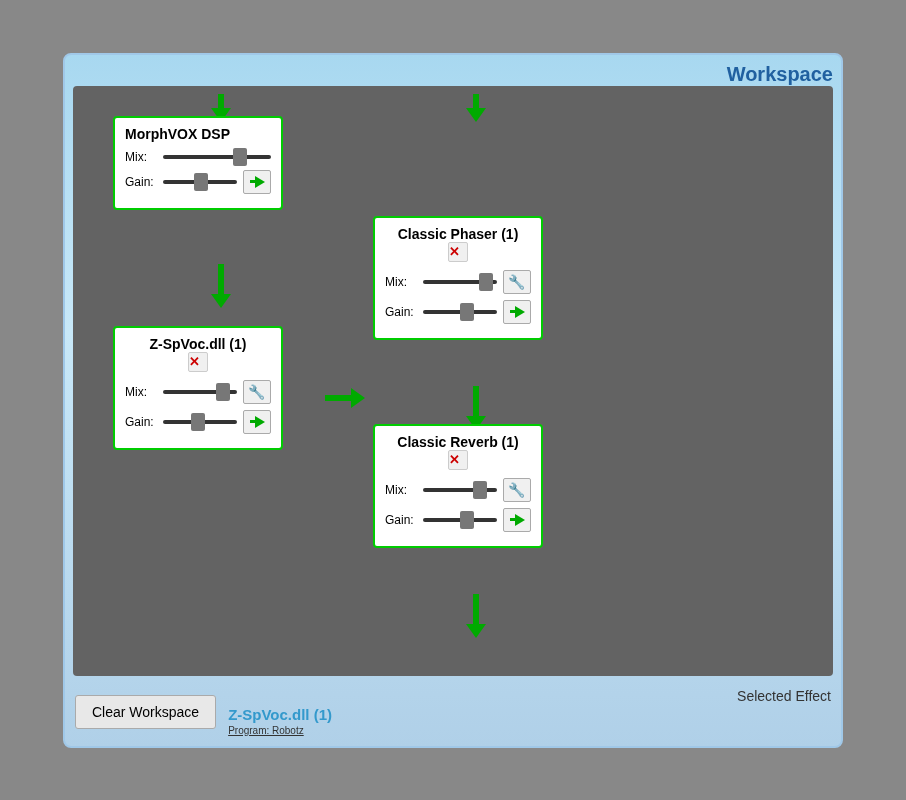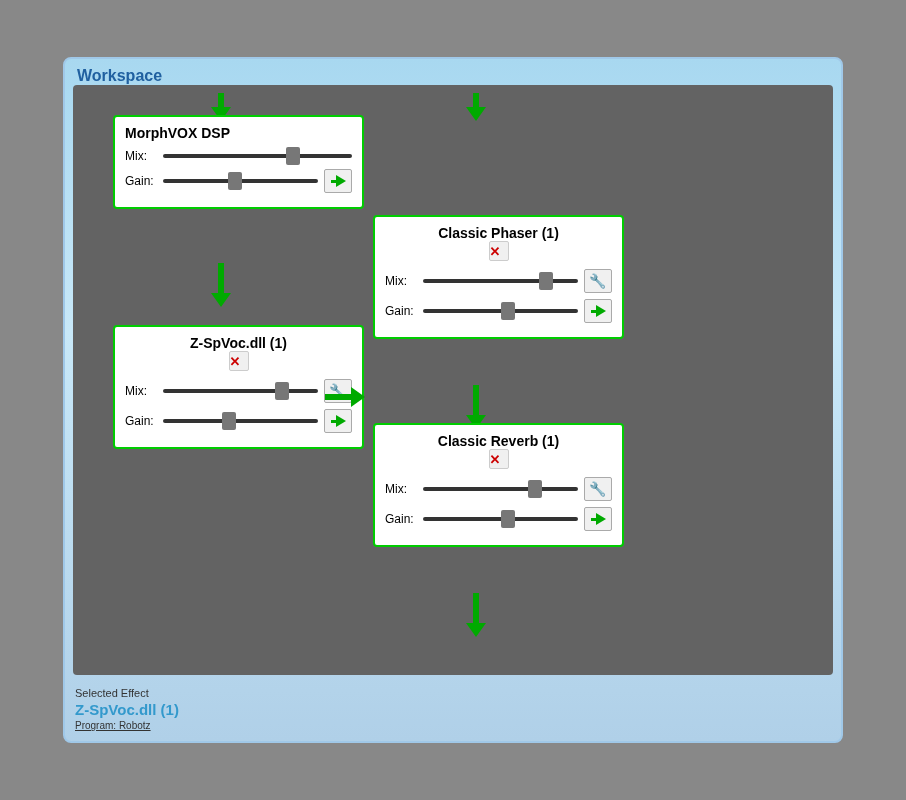--- a/index.html
+++ b/index.html
@@ -15,44 +15,45 @@
 
     .workspace-window {
       background: linear-gradient(to bottom, #a8d8f0 0%, #c8e8f8 40%, #b0d0e8 100%);
       border: 2px solid #a0c8e8;
       border-radius: 8px;
       width: 780px;
       padding: 8px;
     }
 
     .workspace-title-bar {
-      font-size: 16px;
+      font-size: 20px;
       font-weight: bold;
       color: #2060a0;
       margin-bottom: 0;
       padding-left: 4px;
+      text-align: right;
     }
 
     .workspace-canvas {
       background: #636363;
       border-radius: 4px;
       padding: 16px;
       position: relative;
       height: 590px;
       margin-bottom: 8px;
     }
 
     
     .effect-block {
       background: white;
       border: 2px solid #00cc00;
       border-radius: 4px;
       position: absolute;
       padding: 8px 10px;
-      width: 251px;
+      width: 170px;
     }
 
     .effect-title {
       font-size: 14px;
       font-weight: bold;
       color: black;
       margin-bottom: 8px;
       display: flex;
       justify-content: space-between;
       align-items: center;
@@ -175,22 +176,23 @@
     }
 
     .selected-effect-panel {
       flex: 1;
       display: flex;
       flex-direction: column;
       gap: 2px;
     }
 
     .selected-label {
-      font-size: 11px;
+      font-size: 14px;
       color: #333;
+      text-align: right;
     }
 
     .selected-name {
       font-size: 15px;
       font-weight: bold;
       color: #3399cc;
     }
 
     .selected-program {
       font-size: 10px;
@@ -373,19 +375,20 @@
     </div>
 
     <div style="position:absolute; left:393px; top:508px; display:flex; flex-direction:column; align-items:center;">
       <div style="width:6px; height:30px; background:#00aa00;"></div>
       <div style="width:0;height:0;border-left:10px solid transparent;border-right:10px solid transparent;border-top:14px solid #00aa00;"></div>
     </div>
 
   </div>
 
   <div class="bottom-bar">
+    <button class="clear-btn">Clear Workspace</button>
     <div class="selected-effect-panel">
       <span class="selected-label">Selected Effect</span>
       <span class="selected-name">Z-SpVoc.dll (1)</span>
       <span class="selected-program">Program: Robotz</span>
     </div>
   </div>
 </div>
 
 </body></html>

